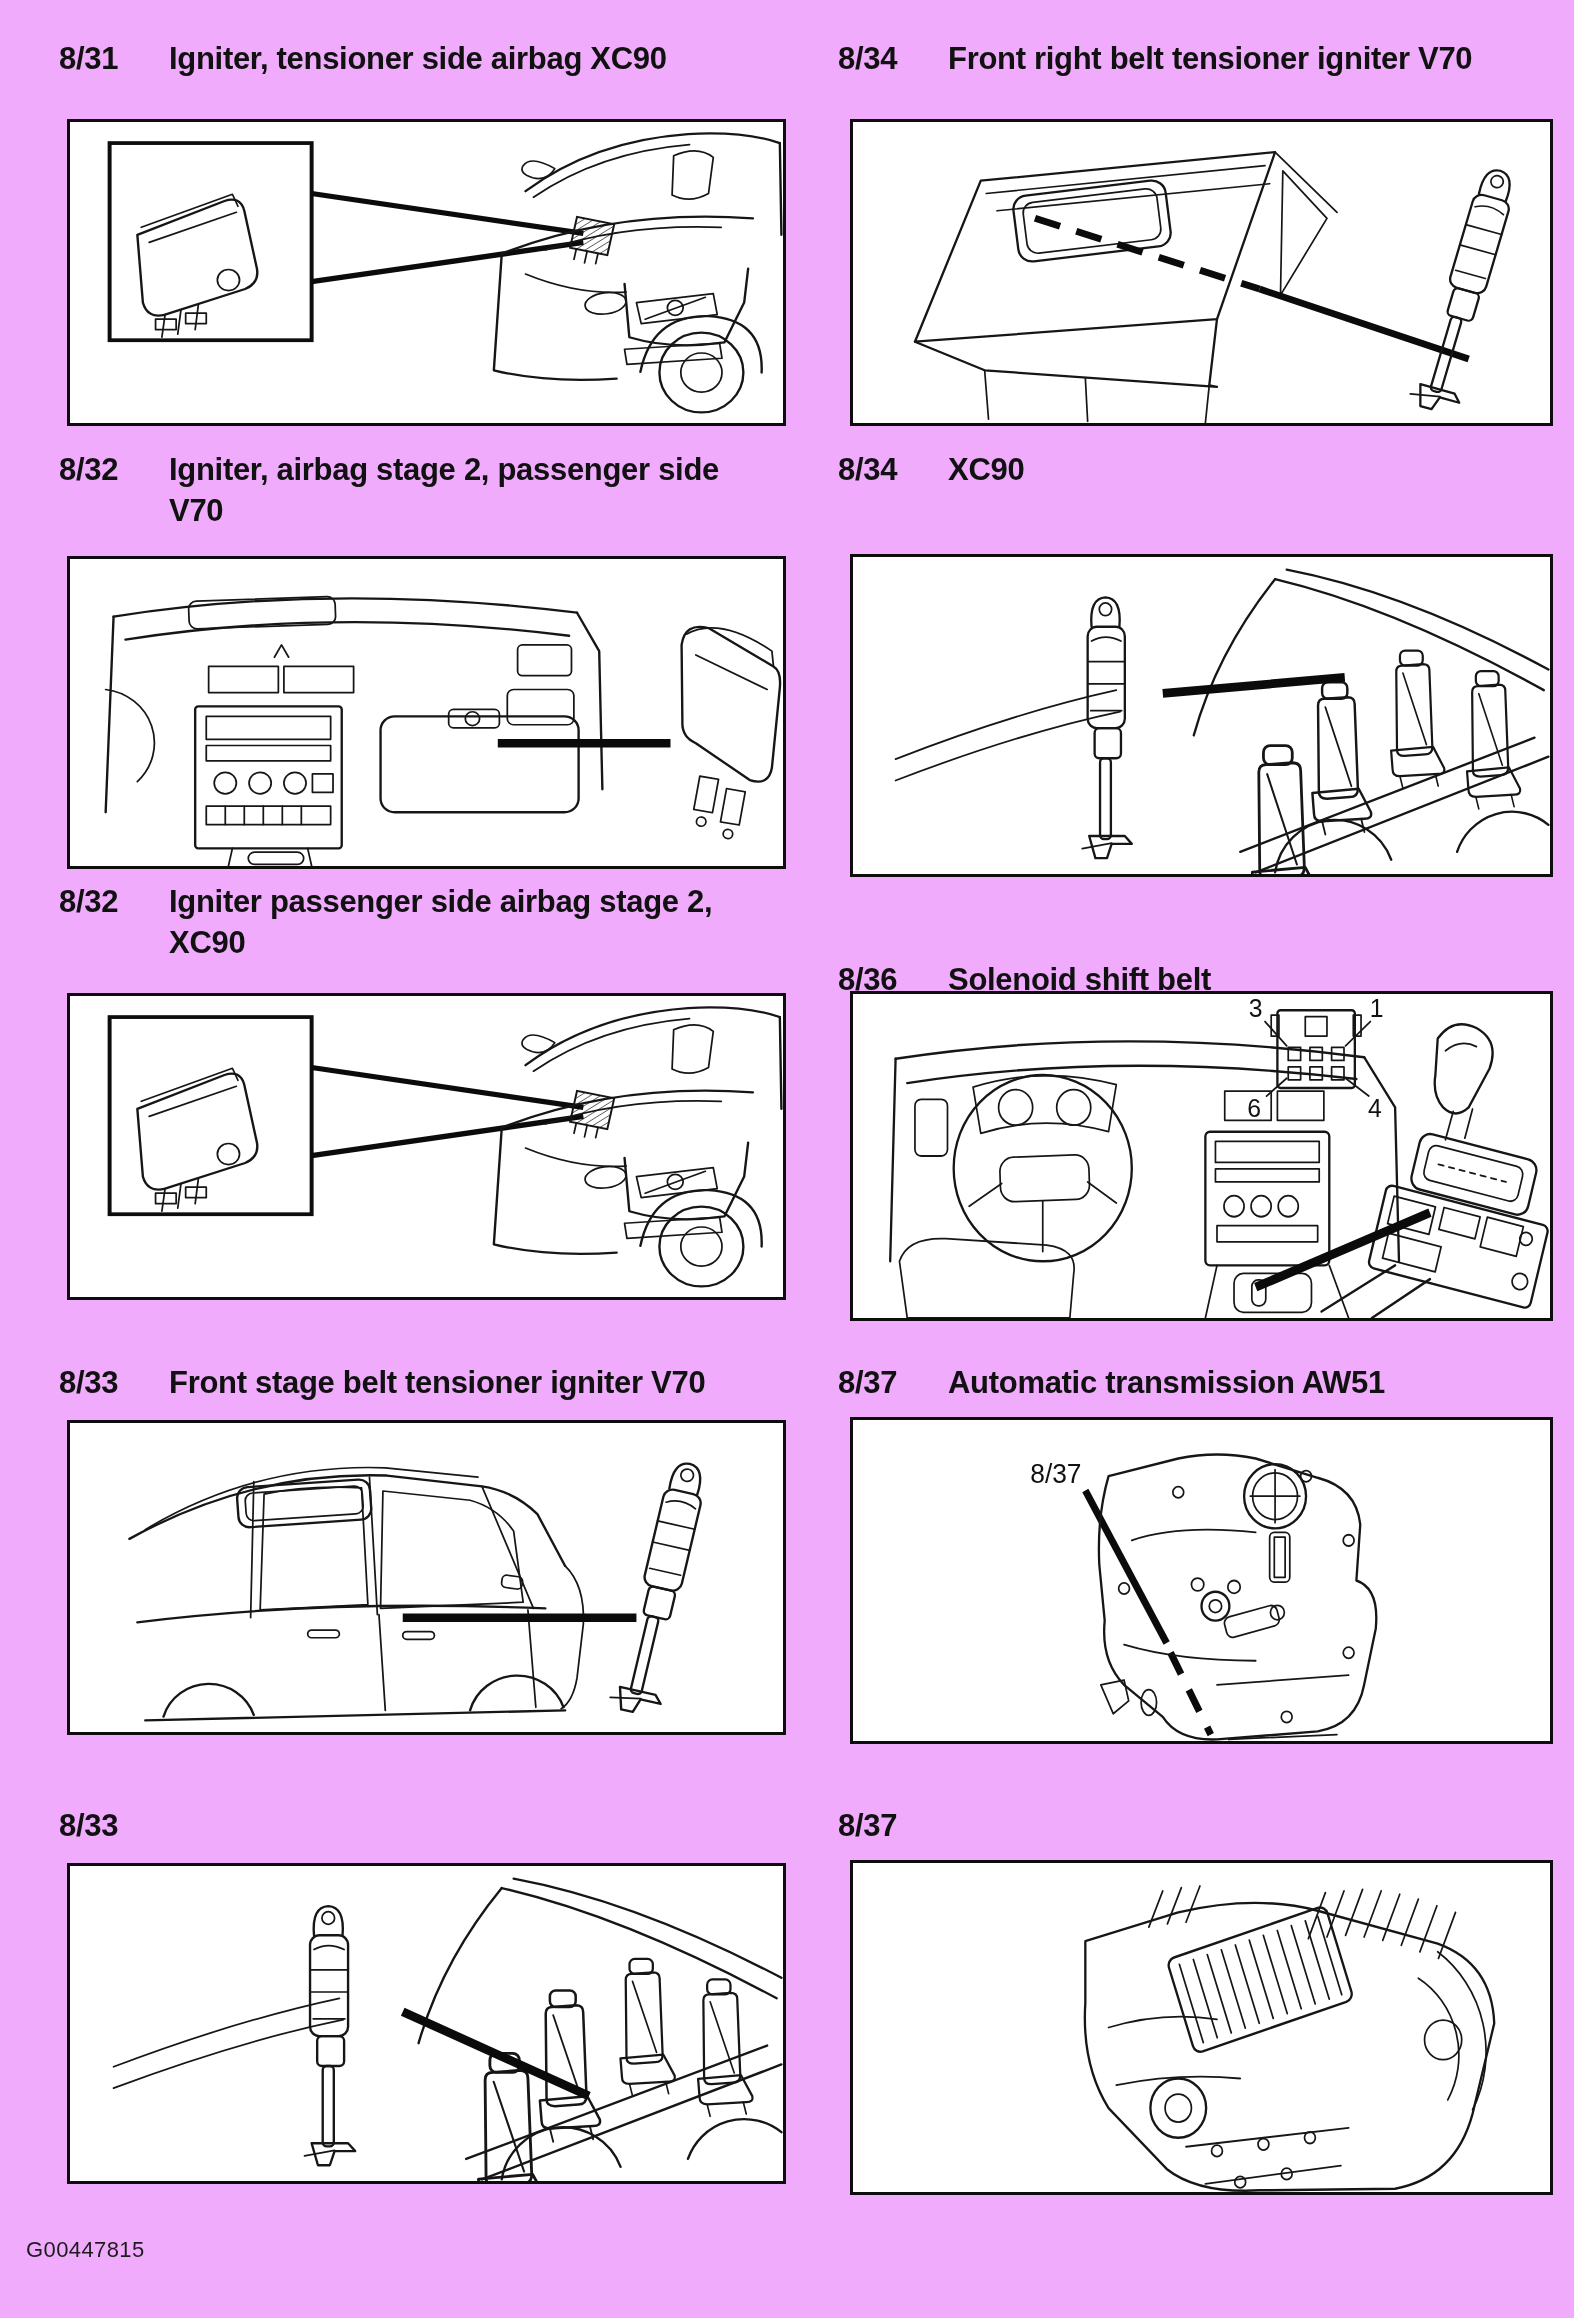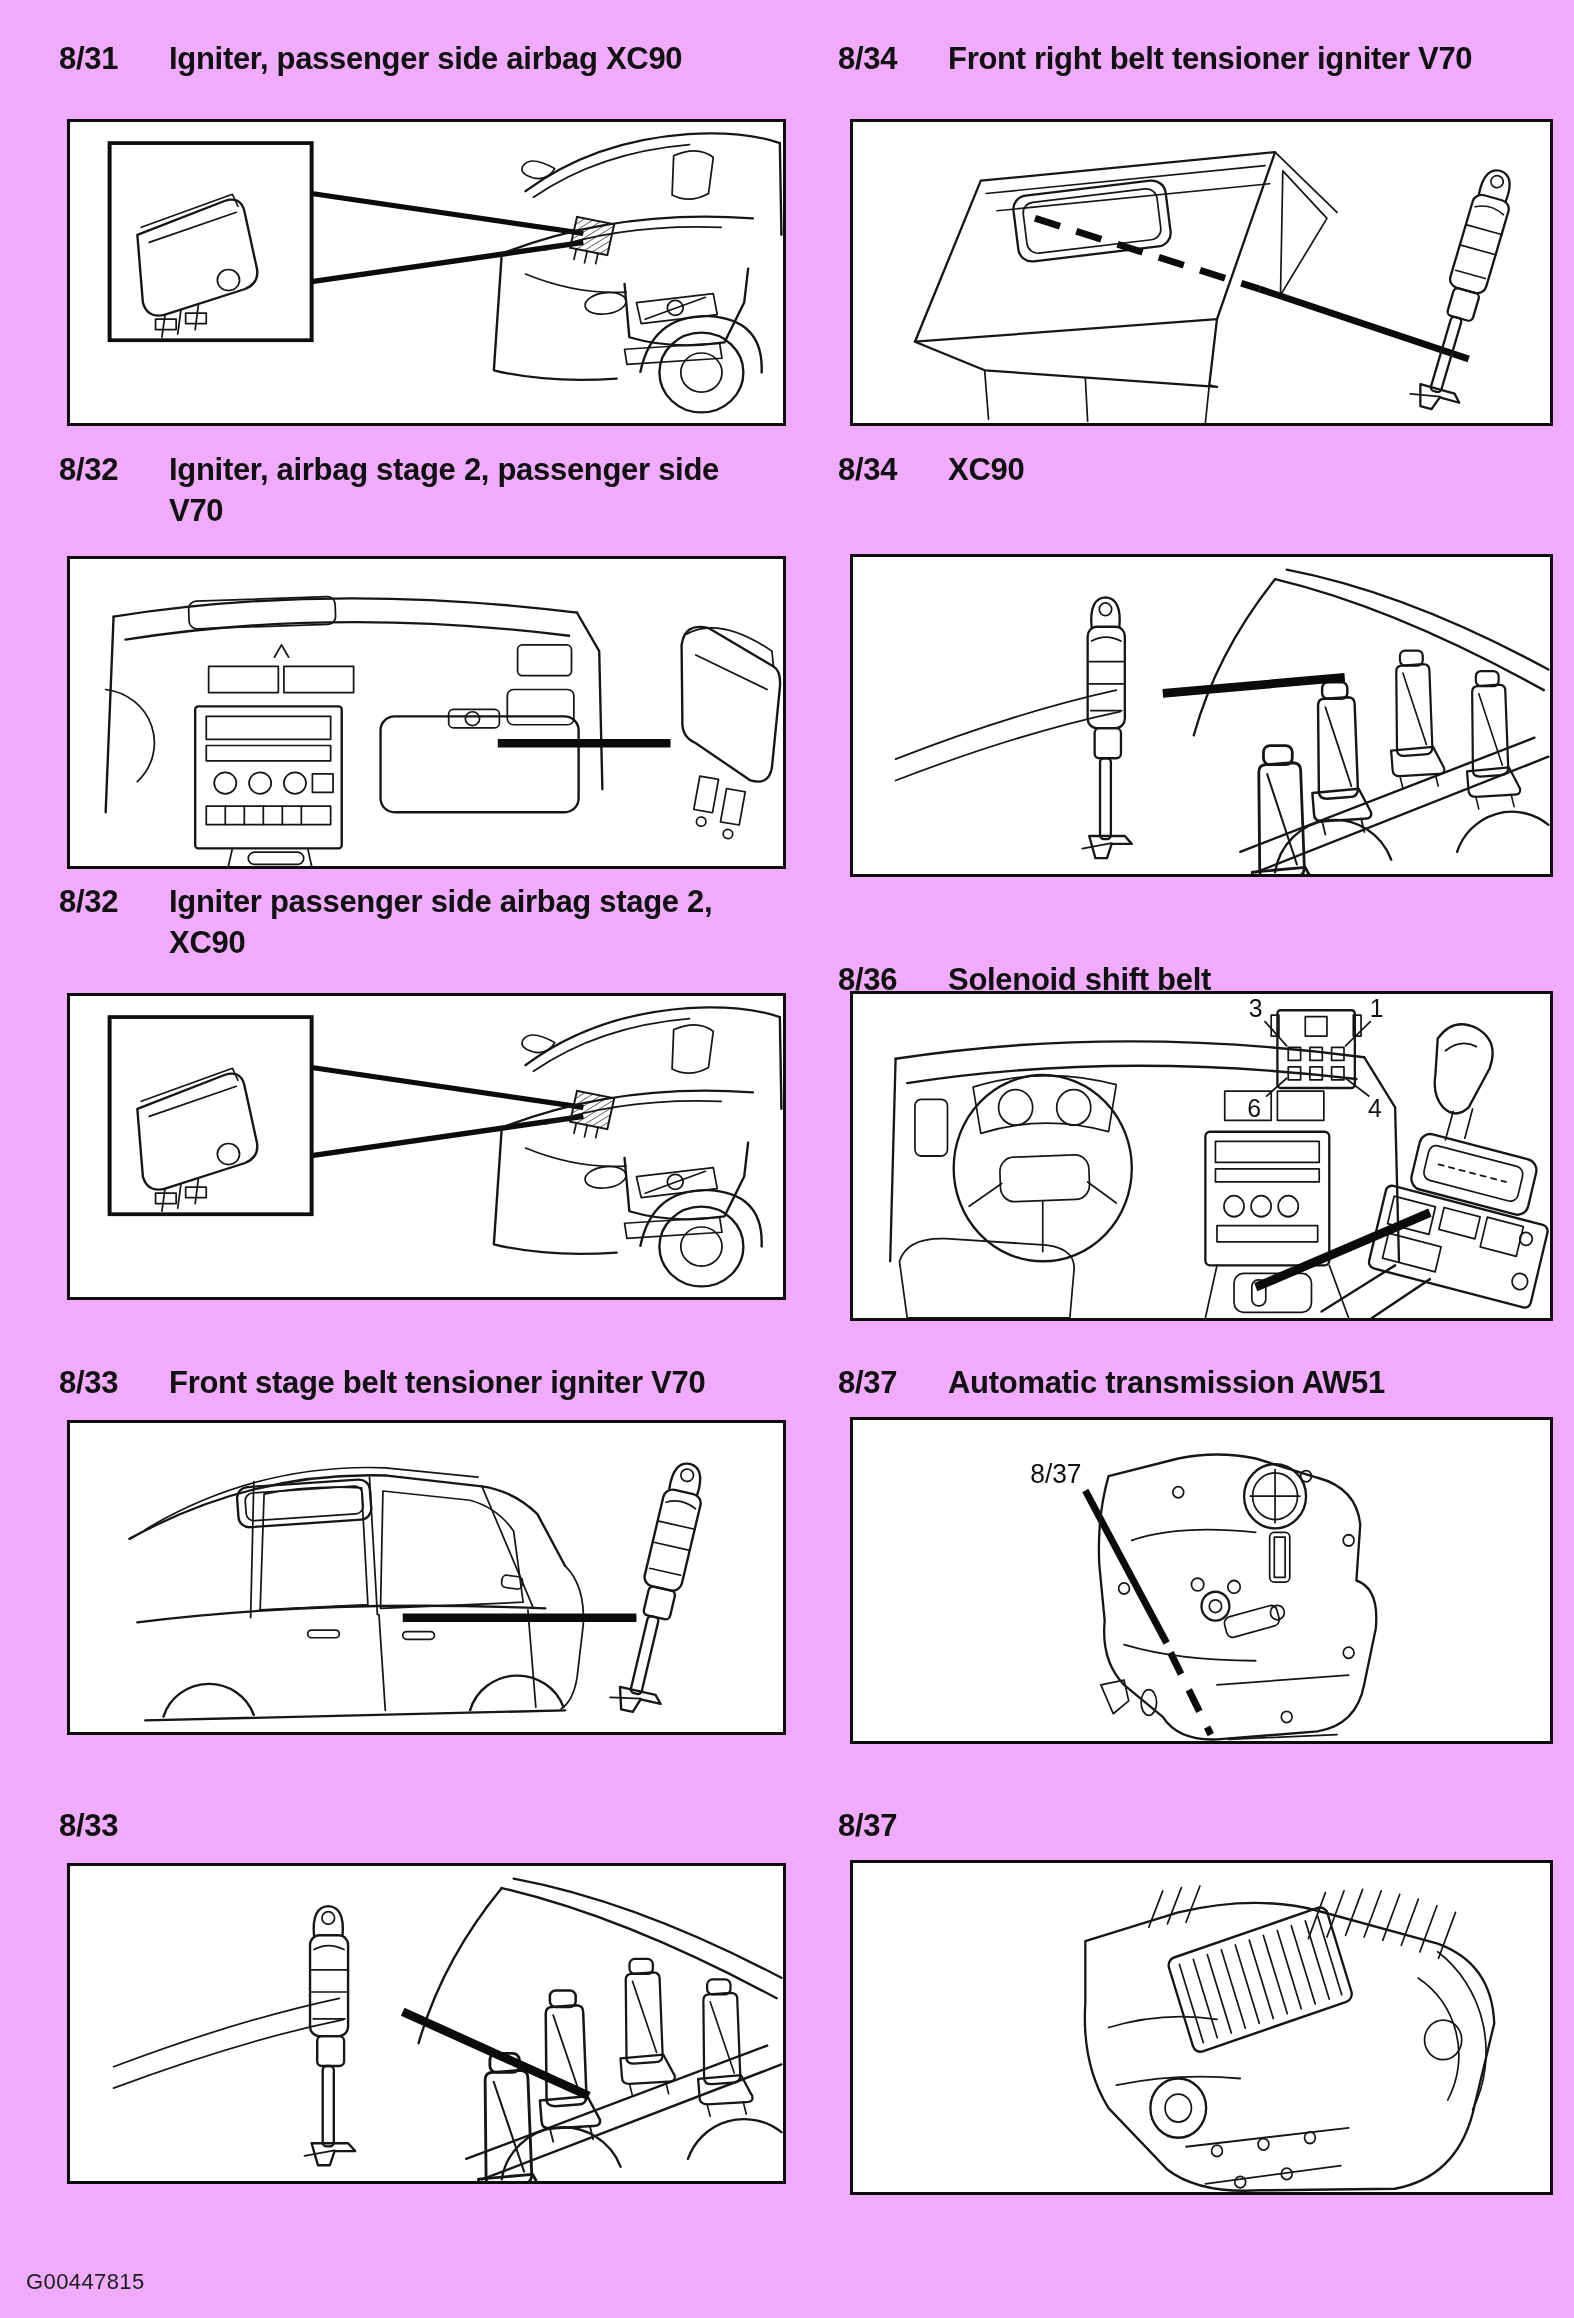--- a/index.html
+++ b/index.html
@@ -98,21 +98,21 @@
         <use href="#seatU" transform="translate(692,118) scale(0.95)"></use>
         <use href="#seatU" transform="translate(790,144) scale(0.95)"></use>
         <use href="#seatU" transform="translate(512,238) scale(1.2)"></use>
       </g>
     </defs>
   </svg>
 
   <div class="heading" style="left:59px;top:38px;">
     <span class="num">8/31</span>
     <span class="title">
-      <span class="tline">Igniter, passenger side airbag XC90</span>
+      <span class="tline">Igniter, tensioner side airbag XC90</span>
       <span class="tline"></span>
     </span>
   </div>
   <div class="figbox" style="left:67px;top:119px;width:719px;height:307px;">
     <svg viewBox="0 0 900 400" preserveAspectRatio="none">
         <use href="#figXC90Front"></use>
       </svg>
   </div>
 
   <div class="heading" style="left:59px;top:449px;">
@@ -394,15 +394,15 @@
         <circle class="ln2" cx="470" cy="350" r="7"></circle>
           <circle class="ln2" cx="530" cy="342" r="7"></circle>
           <circle class="ln2" cx="590" cy="334" r="7"></circle>
         <circle class="ln2" cx="500" cy="388" r="7"></circle>
           <circle class="ln2" cx="560" cy="378" r="7"></circle>
         <path class="ln2" d="M330,200 Q400,180 470,190 M340,270 Q420,255 500,262"></path>
       </g>
     </svg>
   </div>
 
-  <div class="footer" style="left:26px;top:2236px;margin-top:32px;">G00447815</div>
+  <div class="footer" style="left:26px;top:2236px;">G00447815</div>
 </div>
 
 
 </body></html>

